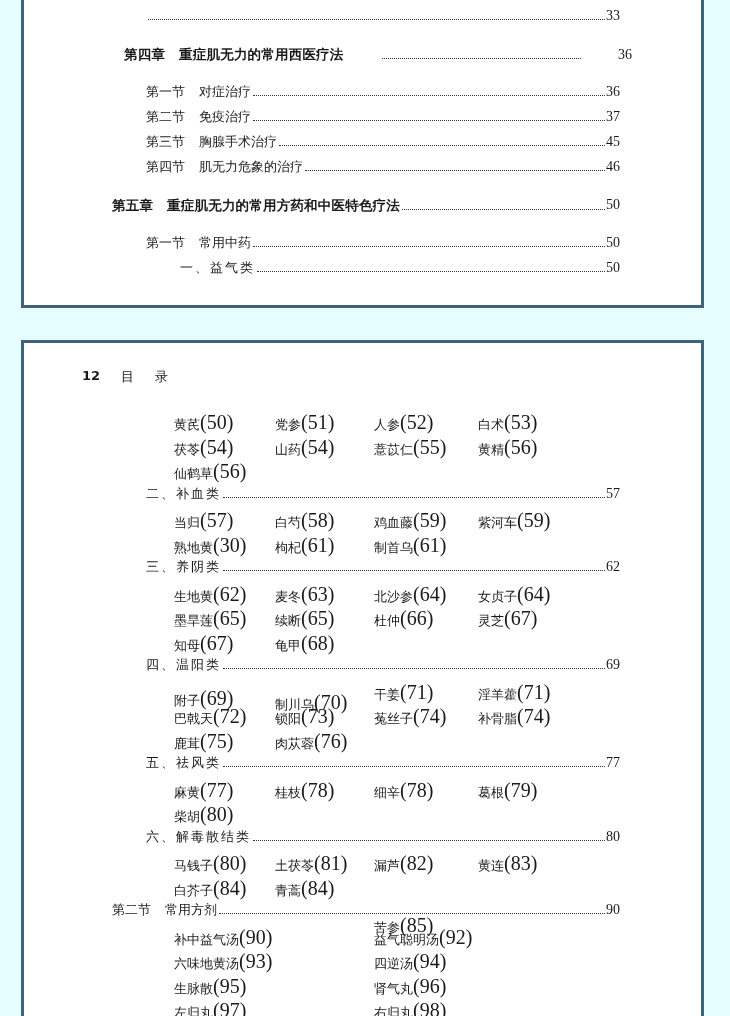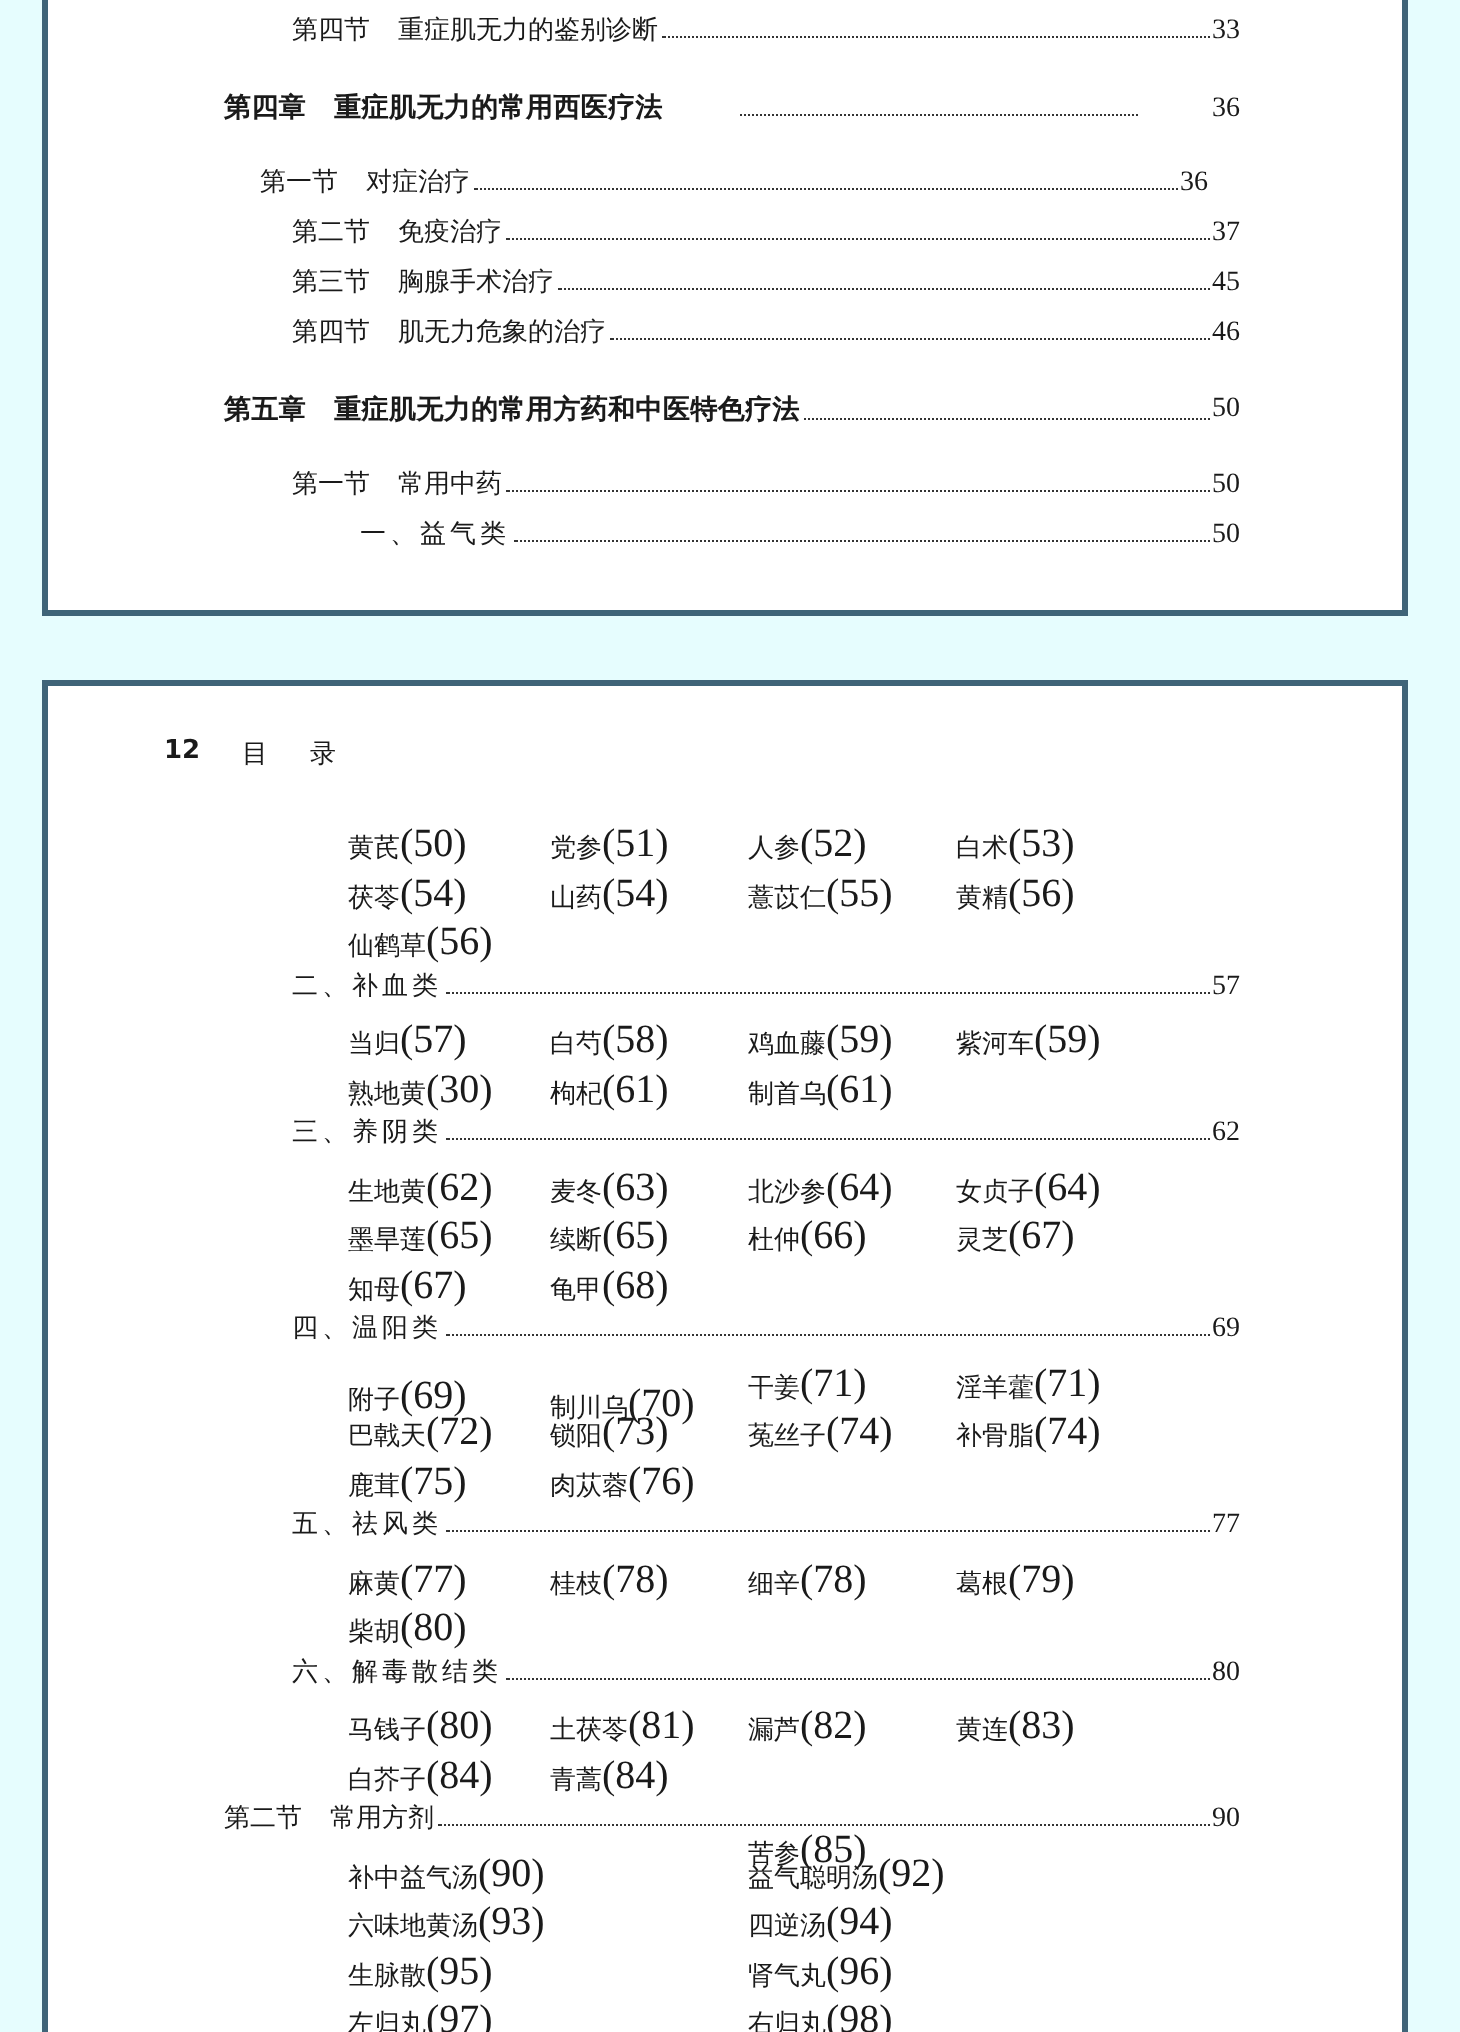--- a/index.html
+++ b/index.html
@@ -59,30 +59,29 @@
       font-size: 13px; line-height: 18px; white-space: nowrap;
     }
     .herb .n { font-family: "Liberation Serif", serif; font-size: 20px; }
   </style>
 </head>
 <body>
 
 <div class="panel" id="panel-top"></div>
 <div id="top-lines">
     <div class="line section" style="left: 146px; top: 7px; width: 474px;">
-      <span class="label"><span>第四节</span><span class="gap"></span><span>重症肌无力的鉴别诊断</span></span>
       <span class="dots"></span>
       <span class="page">33</span>
     </div>
-    <div class="line chapter" style="left: 112px; top: 45px; width: 508px; gap: 36px;">
+    <div class="line chapter" style="left: 124px; top: 45px; width: 508px; gap: 36px;">
       <span class="label"><span>第四章</span><span class="gap"></span><span>重症肌无力的常用西医疗法</span></span>
       <span class="dots"></span>
       <span class="page">36</span>
     </div>
-    <div class="line section" style="left: 130px; top: 83px; width: 474px; justify-content: flex-end;">
+    <div class="line section" style="left: 146px; top: 83px; width: 474px; justify-content: flex-end;">
       <span class="label"><span>第一节</span><span class="gap"></span><span>对症治疗</span></span>
       <span class="dots"></span>
       <span class="page">36</span>
     </div>
     <div class="line section" style="left: 146px; top: 108px; width: 474px;">
       <span class="label"><span>第二节</span><span class="gap"></span><span>免疫治疗</span></span>
       <span class="dots"></span>
       <span class="page">37</span>
     </div>
     <div class="line section" style="left: 146px; top: 133px; width: 474px;">

